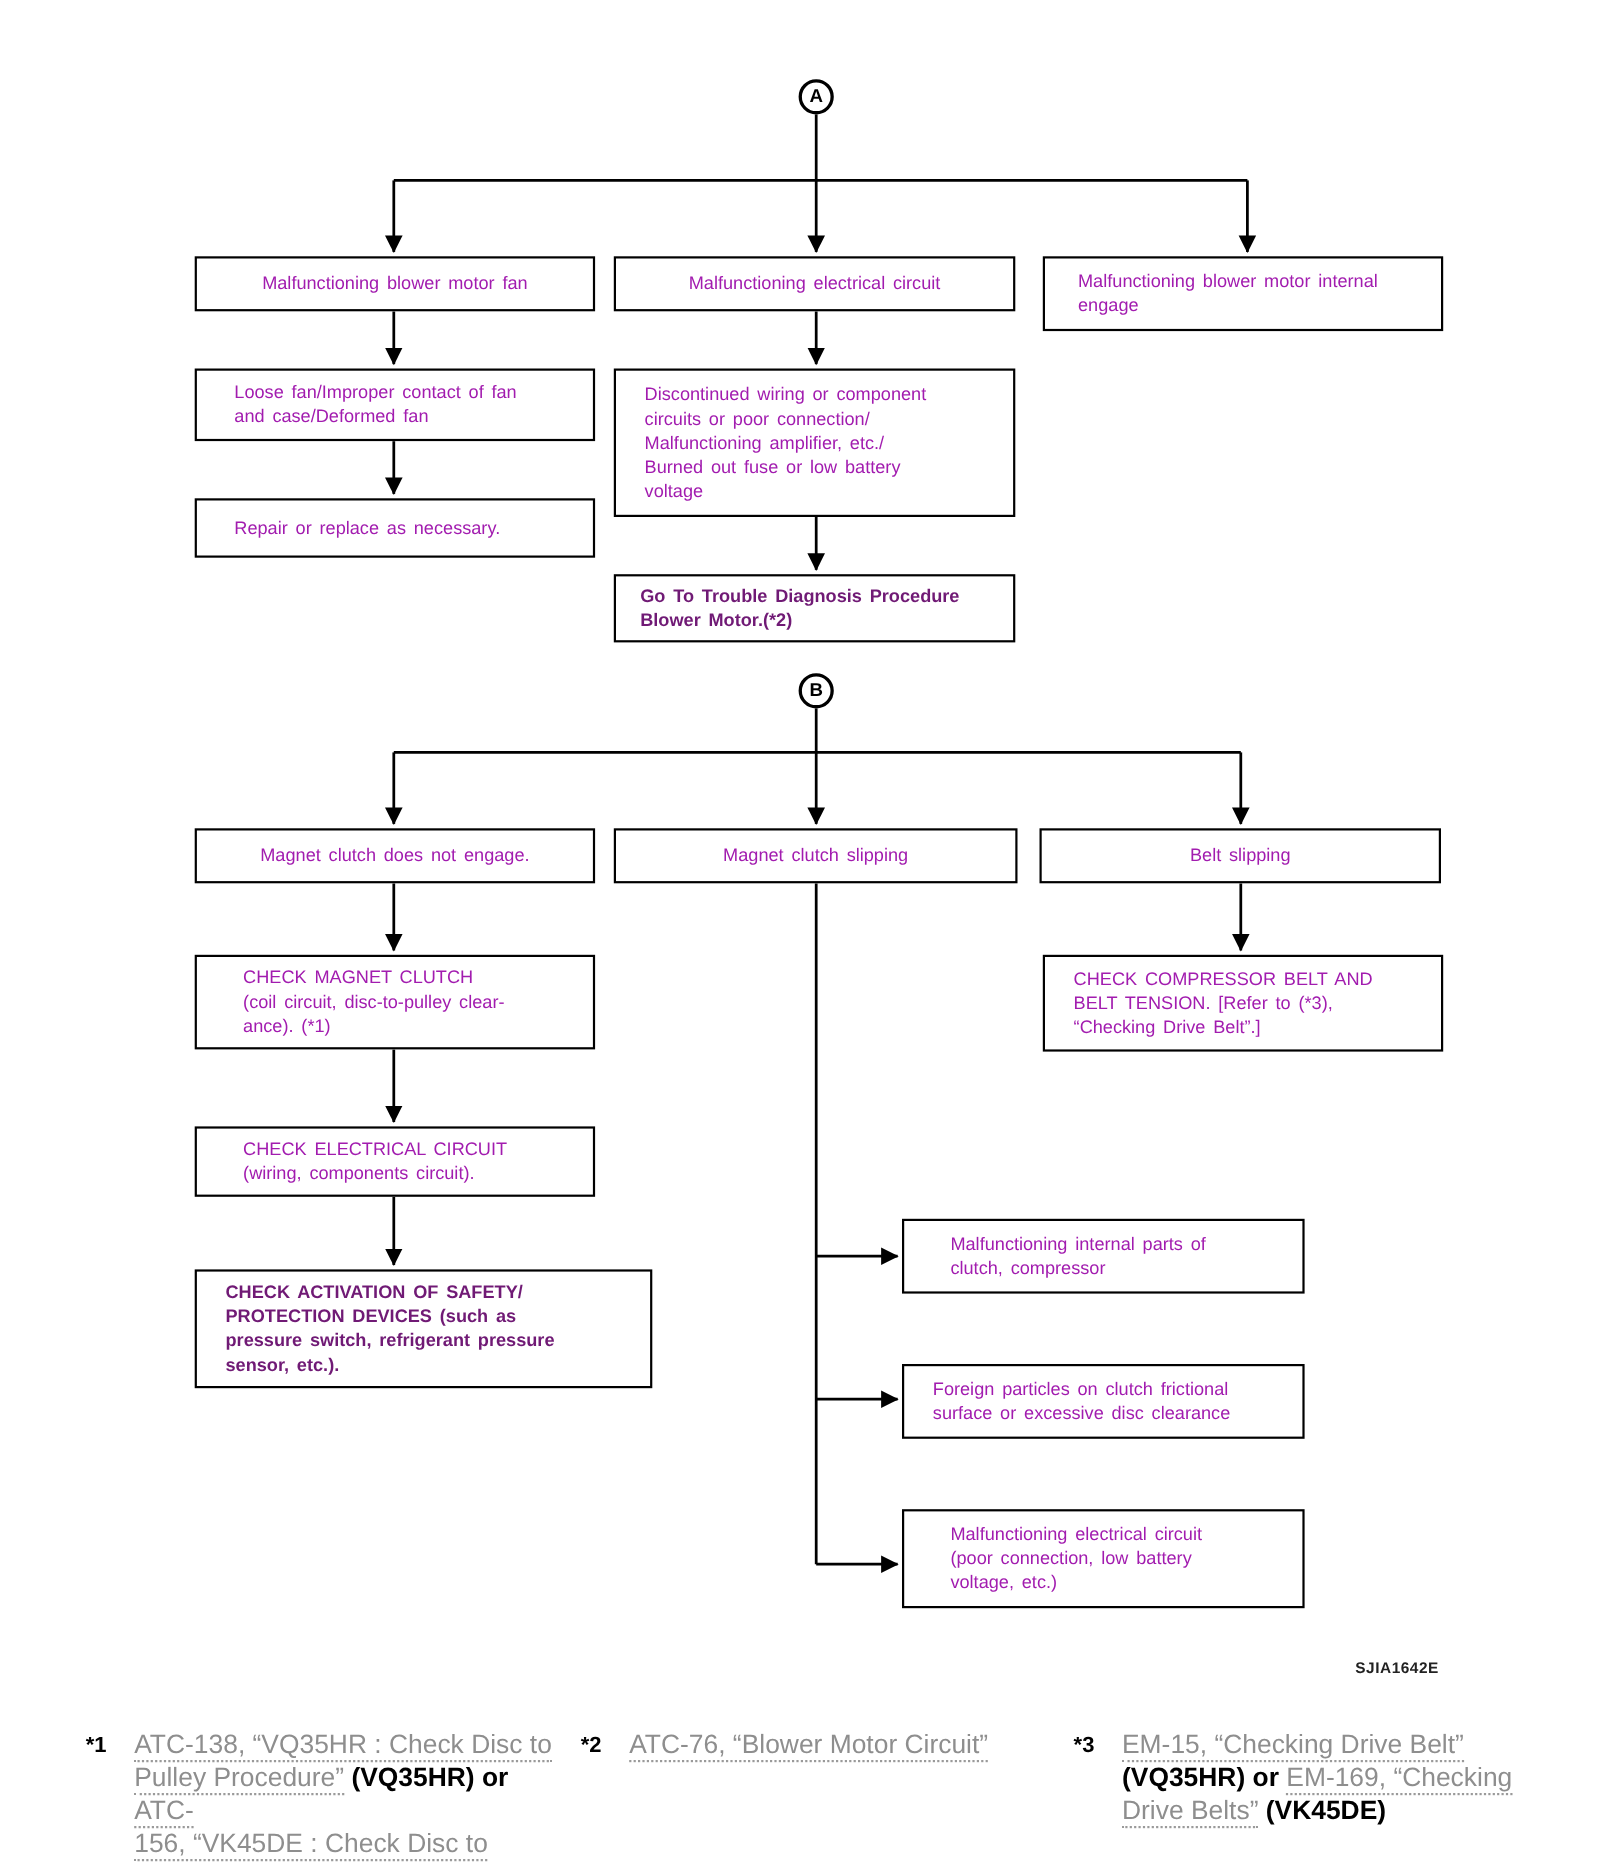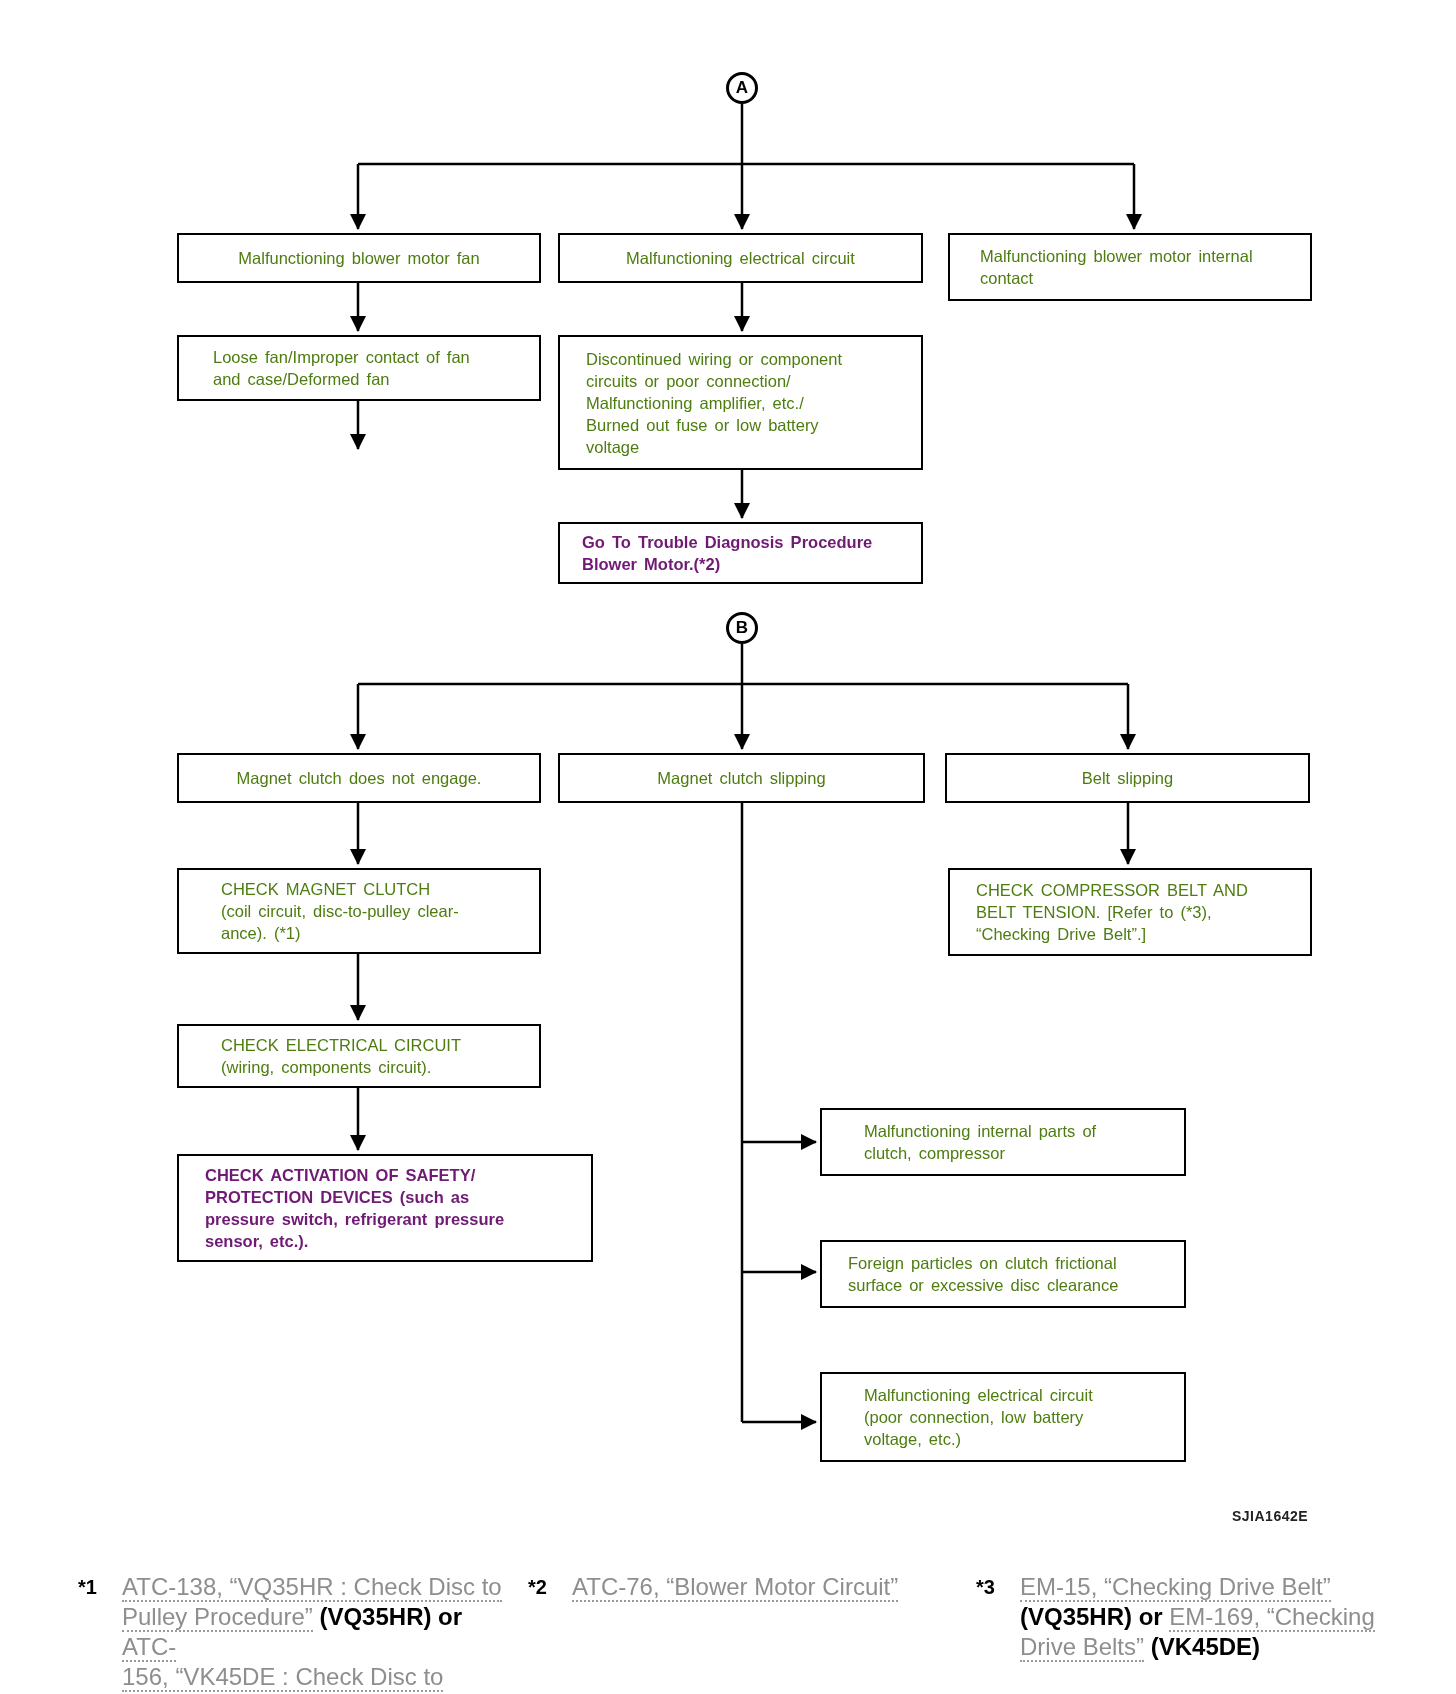--- a/index.html
+++ b/index.html
@@ -16,21 +16,21 @@
     position:absolute;
     box-sizing:border-box;
     border:2px solid #000;
     background:#fff;
     display:flex;
     align-items:center;
     font-size:16.5px;
     line-height:22px;
     white-space:pre-line;
     word-spacing:2.5px;
-    color:#4d7c0f;
+    color:#a21caf;
   }
   .node.center{justify-content:center;text-align:center;}
   .node.bold{font-weight:700;color:#701a75;}
   .circ{
     position:absolute;
     box-sizing:border-box;
     width:32px;height:32px;
     border:3px solid #000;border-radius:50%;
     display:flex;align-items:center;justify-content:center;
     font-weight:700;font-size:17px;color:#000;
@@ -95,24 +95,25 @@
       <line x1="742" y1="1422" x2="816" y2="1422" marker-end="url(#ah)"></line>
     </g>
   </svg>
 
   <div class="circ" style="left:726px;top:72px;">A</div>
   <div class="circ" style="left:726px;top:612px;">B</div>
 
   <div class="node center" style="left:177px;top:233px;width:364px;height:50px;">Malfunctioning blower motor fan</div>
   <div class="node center" style="left:558px;top:233px;width:365px;height:50px;">Malfunctioning electrical circuit</div>
   <div class="node" style="left:948px;top:233px;width:364px;height:68px;padding:0 30px;">Malfunctioning blower motor internal
-contact</div>
+engage</div>
 
   <div class="node" style="left:177px;top:335px;width:364px;height:66px;padding:0 34px;">Loose fan/Improper contact of fan
 and case/Deformed fan</div>
+  <div class="node" style="left:177px;top:453px;width:364px;height:54px;padding:0 34px;">Repair or replace as necessary.</div>
 
   <div class="node" style="left:558px;top:335px;width:365px;height:135px;padding:0 26px;">Discontinued wiring or component
 circuits or poor connection/
 Malfunctioning amplifier, etc./
 Burned out fuse or low battery
 voltage</div>
   <div class="node bold" style="left:558px;top:522px;width:365px;height:62px;padding:0 22px;">Go To Trouble Diagnosis Procedure
 Blower Motor.(*2)</div>
 
   <div class="node center" style="left:177px;top:753px;width:364px;height:50px;">Magnet clutch does not engage.</div>

